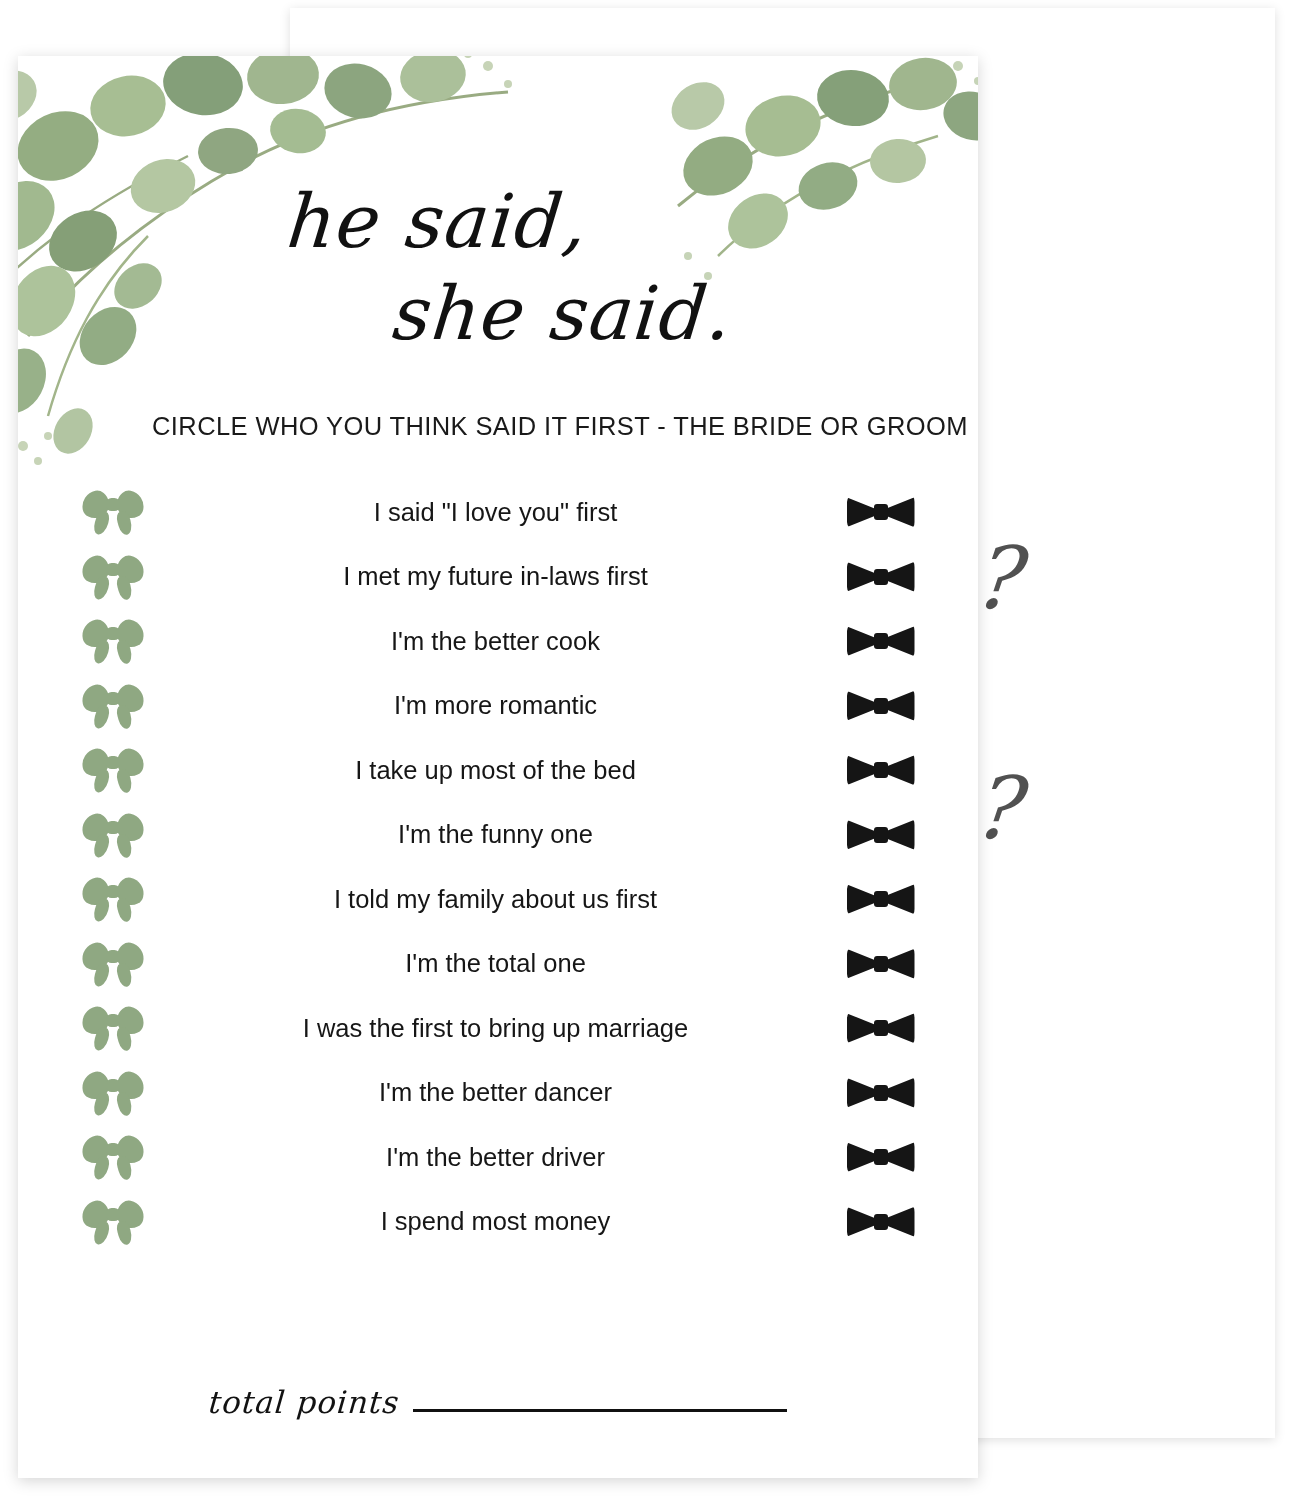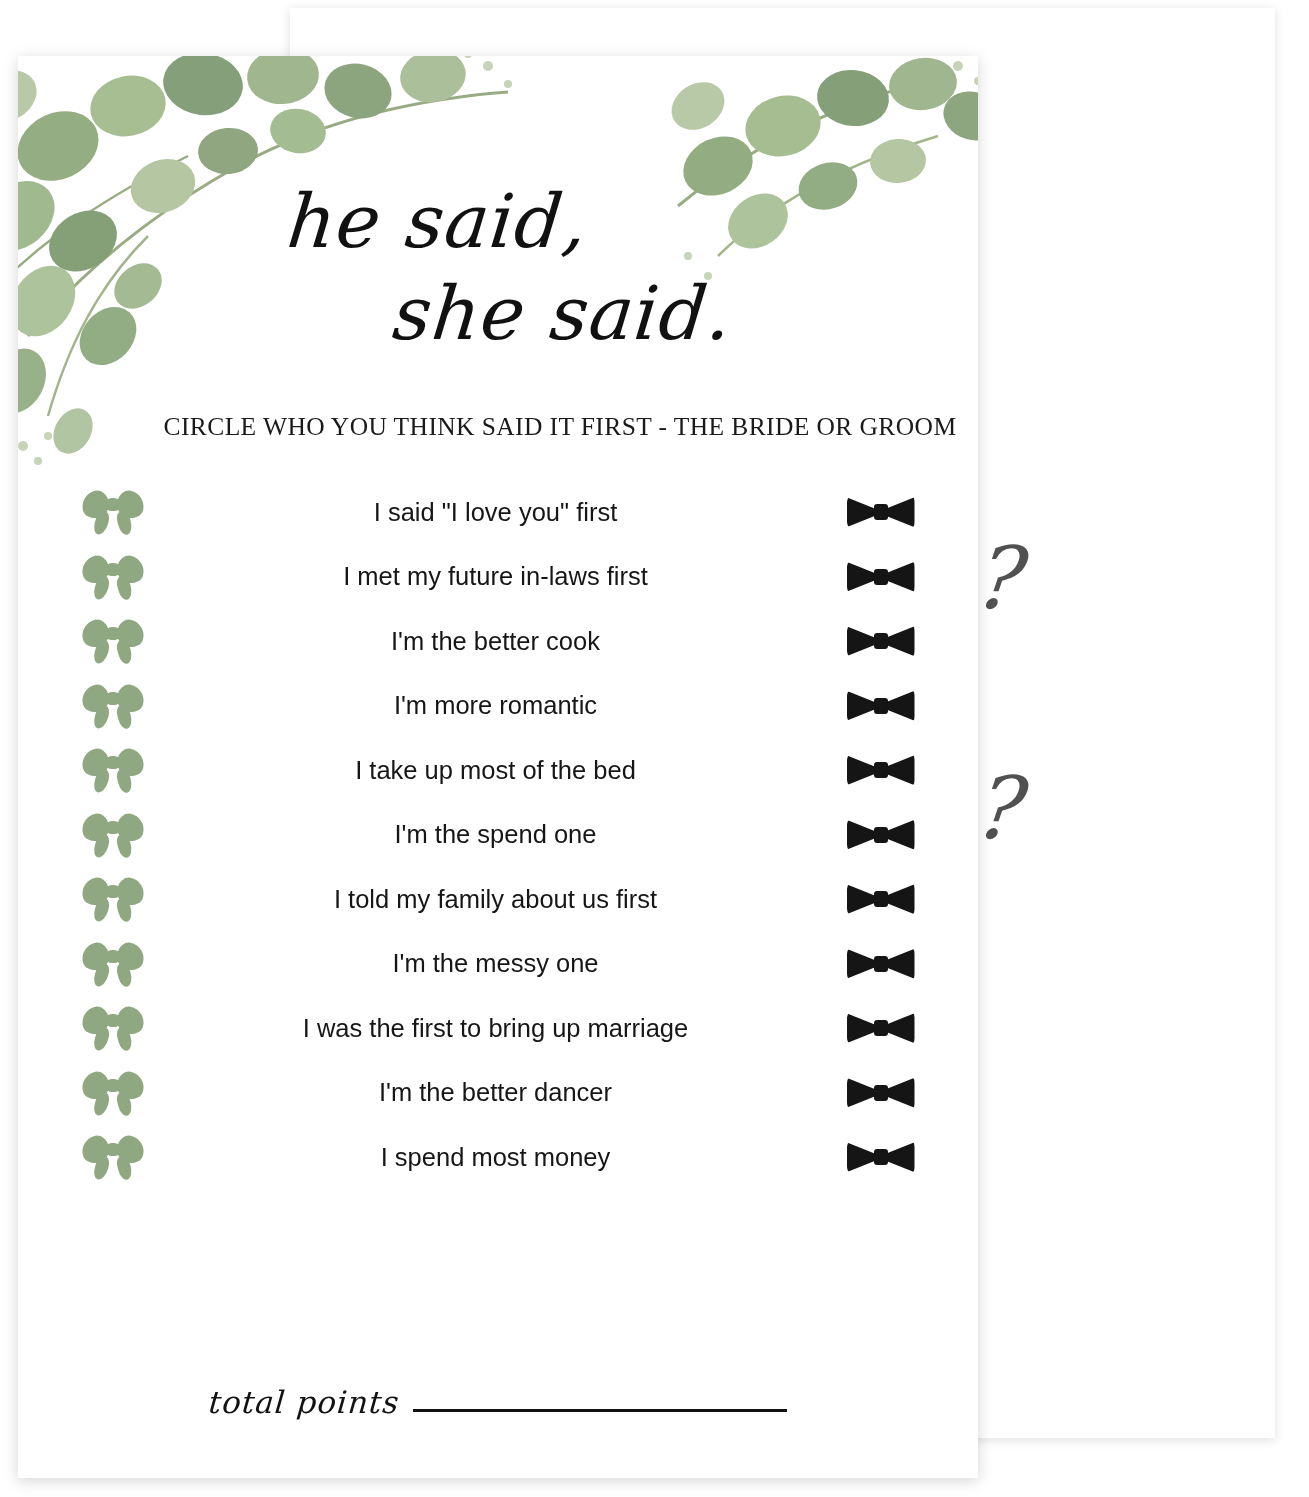--- a/index.html
+++ b/index.html
@@ -81,21 +81,21 @@
 
   .subtitle {
     position: absolute;
     left: 0;
     top: 356px;
     width: 1084px;
     text-align: center;
     font-size: 25.5px;
     letter-spacing: 0.4px;
     color: #1a1a1a;
-    font-family: Liberation Serif, serif;
+    font-family: Liberation Sans, sans-serif;
   }
 
   
   .rows {
     position: absolute;
     left: 0;
     top: 424px;
     width: 960px;
   }
   .row {
@@ -408,21 +408,21 @@
         <div class="row">
           <div class="col-bow">
             <div class="bow">
               <div class="lobe l"></div>
               <div class="lobe r"></div>
               <div class="tail l"></div>
               <div class="tail r"></div>
               <div class="knot"></div>
             </div>
           </div>
-          <div class="col-text">I'm the spend one</div>
+          <div class="col-text">I'm the funny one</div>
           <div class="col-tie">
             <div class="bowtie">
               <div class="wing l"></div>
               <div class="wing r"></div>
               <div class="knot"></div>
             </div>
           </div>
         </div>
         <div class="row">
           <div class="col-bow">
@@ -446,21 +446,21 @@
         <div class="row">
           <div class="col-bow">
             <div class="bow">
               <div class="lobe l"></div>
               <div class="lobe r"></div>
               <div class="tail l"></div>
               <div class="tail r"></div>
               <div class="knot"></div>
             </div>
           </div>
-          <div class="col-text">I'm the messy one</div>
+          <div class="col-text">I'm the total one</div>
           <div class="col-tie">
             <div class="bowtie">
               <div class="wing l"></div>
               <div class="wing r"></div>
               <div class="knot"></div>
             </div>
           </div>
         </div>
         <div class="row">
           <div class="col-bow">
@@ -485,20 +485,39 @@
           <div class="col-bow">
             <div class="bow">
               <div class="lobe l"></div>
               <div class="lobe r"></div>
               <div class="tail l"></div>
               <div class="tail r"></div>
               <div class="knot"></div>
             </div>
           </div>
           <div class="col-text">I'm the better dancer</div>
+          <div class="col-tie">
+            <div class="bowtie">
+              <div class="wing l"></div>
+              <div class="wing r"></div>
+              <div class="knot"></div>
+            </div>
+          </div>
+        </div>
+        <div class="row">
+          <div class="col-bow">
+            <div class="bow">
+              <div class="lobe l"></div>
+              <div class="lobe r"></div>
+              <div class="tail l"></div>
+              <div class="tail r"></div>
+              <div class="knot"></div>
+            </div>
+          </div>
+          <div class="col-text">I'm the better driver</div>
           <div class="col-tie">
             <div class="bowtie">
               <div class="wing l"></div>
               <div class="wing r"></div>
               <div class="knot"></div>
             </div>
           </div>
         </div>
         <div class="row">
           <div class="col-bow">

